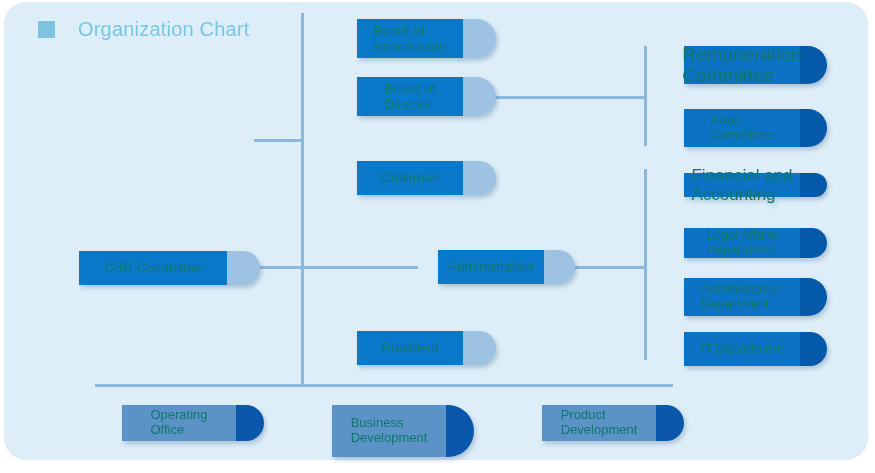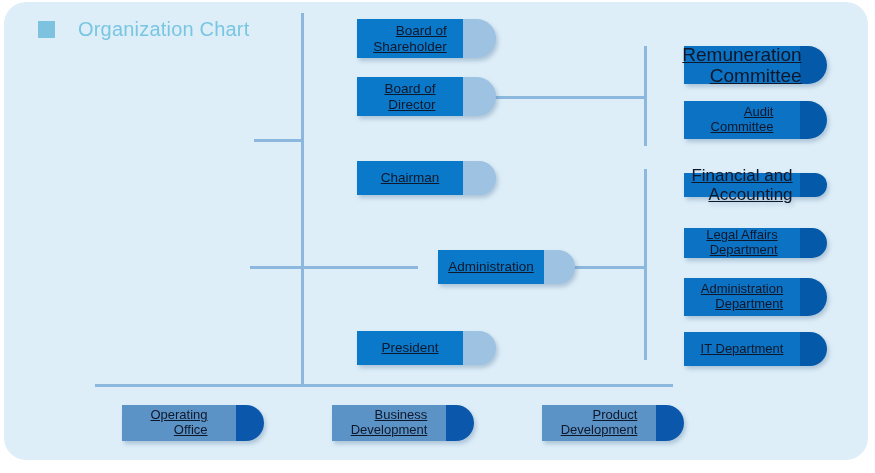--- a/index.html
+++ b/index.html
@@ -55,26 +55,25 @@
   .line.v { width: 3px; }
   .line.h { height: 3px; }
 
   
   .node {
     position: absolute;
     box-sizing: border-box;
     display: flex;
     align-items: center;
     justify-content: center;
-    text-align: right;
-    color: #0f172a;
+    text-align: left;
+    color: #0f766e;
     line-height: 1.12;
     border-radius: 999px;
     filter: drop-shadow(2px 3px 2px rgba(70,110,150,0.32));
-    text-decoration: underline;
   }
   .node .cap {
     position: absolute;
     top: 0;
     bottom: 0;
     width: 50%;
     border-radius: 999px 0 0 999px;
   }
   .node .cap.right {
     left: auto;
@@ -159,30 +158,36 @@
     </div>
 
     <div class="node style-a" style="left:320px; top:329px; width:172px; height:34px; font-size:13.5px;">
       <span class="cap"></span>
       <span class="cap right"></span>
       <span class="bar" style="left:33px; right:33px;"></span>
       <span class="lbl">President</span>
     </div>
 
 
+    <div class="node style-a" style="left:42px; top:249px; width:214px; height:34px; font-size:13.5px;">
+      <span class="cap"></span>
+      <span class="cap right"></span>
+      <span class="bar" style="left:33px; right:33px;"></span>
+      <span class="lbl">CSR Committee</span>
+    </div>
 
     <div class="node style-b" style="left:653px; top:44px; width:170px; height:38px; font-size:19px;">
       <span class="cap"></span>
       <span class="cap right"></span>
       <span class="bar" style="left:27px; right:27px;"></span>
       <span class="lbl">Remuneration
 Committee</span>
     </div>
 
-    <div class="node style-b" style="left:653px; top:99px; width:170px; height:38px; font-size:13px;">
+    <div class="node style-b" style="left:653px; top:107px; width:170px; height:38px; font-size:13px;">
       <span class="cap"></span>
       <span class="cap right"></span>
       <span class="bar" style="left:27px; right:27px;"></span>
       <span class="lbl">Audit
 Committee</span>
     </div>
 
     <div class="node style-b" style="left:653px; top:171px; width:170px; height:24px; font-size:17px;">
       <span class="cap"></span>
       <span class="cap right"></span>
@@ -215,21 +220,21 @@
     </div>
 
     <div class="node style-c" style="left:90px; top:403px; width:170px; height:36px; font-size:13px;">
       <span class="cap"></span>
       <span class="cap right"></span>
       <span class="bar" style="left:28px; right:28px;"></span>
       <span class="lbl">Operating
 Office</span>
     </div>
 
-    <div class="node style-c" style="left:300px; top:403px; width:170px; height:36px; font-size:13px;">
+    <div class="node style-c" style="left:300px; top:403px; width:170px; height:52px; font-size:13px;">
       <span class="cap"></span>
       <span class="cap right"></span>
       <span class="bar" style="left:28px; right:28px;"></span>
       <span class="lbl">Business
 Development</span>
     </div>
 
     <div class="node style-c" style="left:510px; top:403px; width:170px; height:36px; font-size:13px;">
       <span class="cap"></span>
       <span class="cap right"></span>

